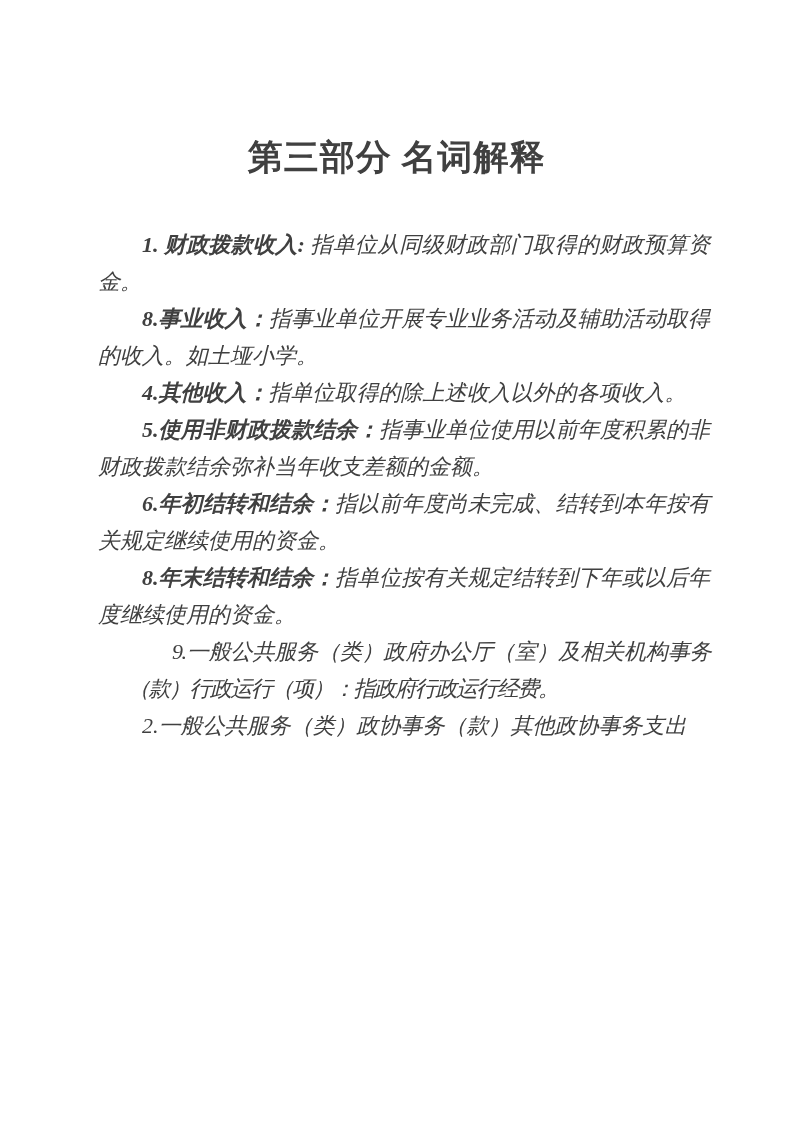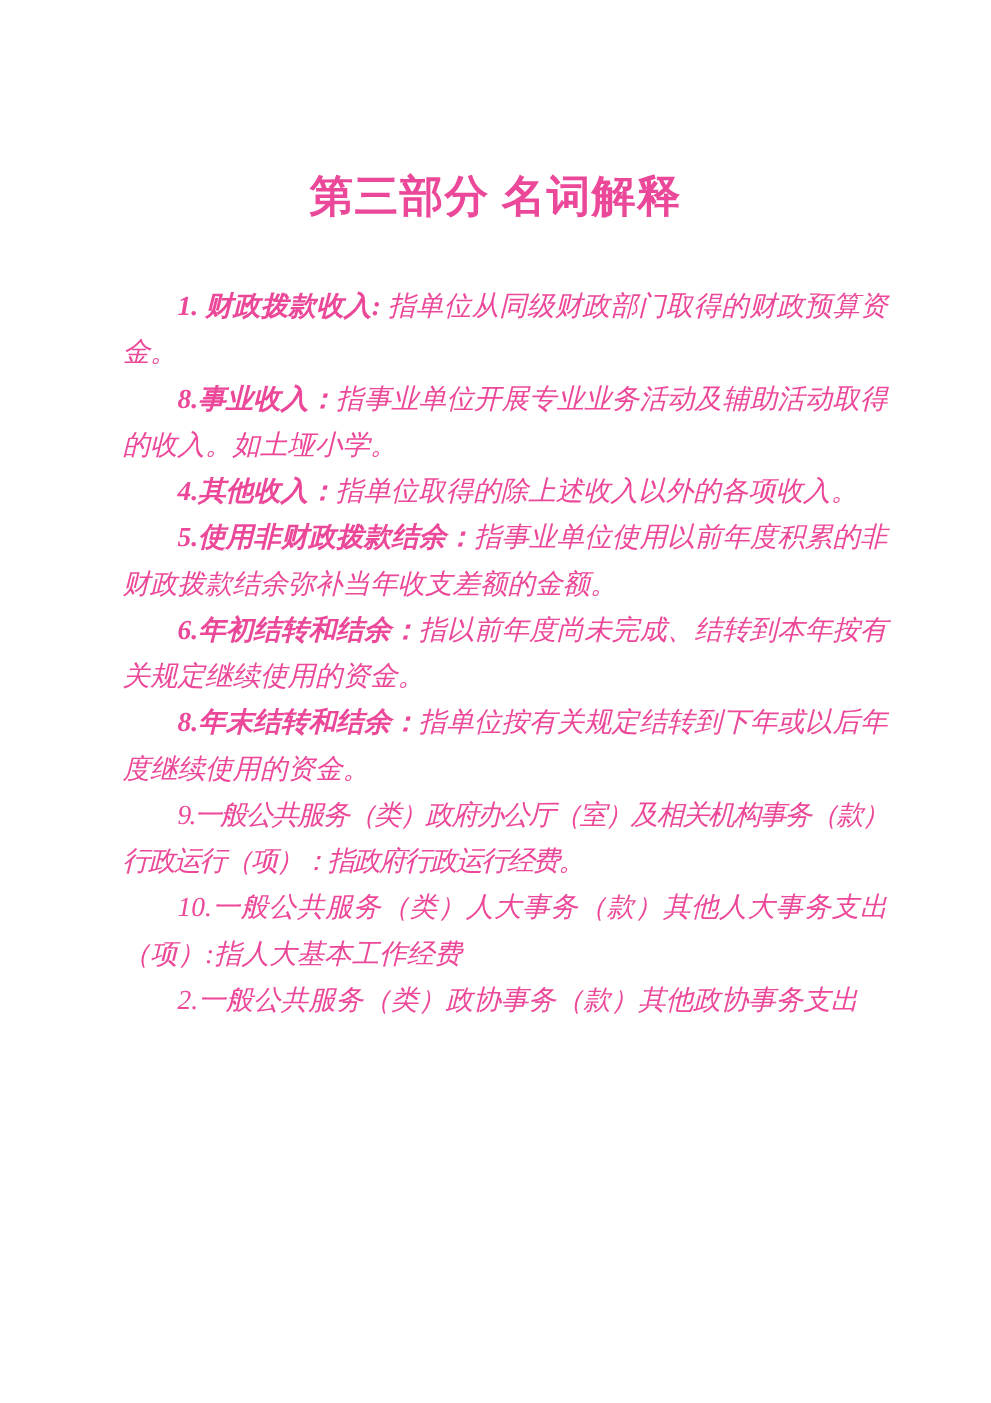--- a/index.html
+++ b/index.html
@@ -7,21 +7,21 @@
     padding: 0;
     background: #ffffff;
   }
   .page {
     position: relative;
     width: 793px;
     height: 1122px;
     background: #ffffff;
     overflow: hidden;
     font-family: "Liberation Serif", "DejaVu Serif", serif;
-    color: #ec4899;
+    color: #404040;
   }
   .title {
     margin: 0;
     padding-top: 136px;
     line-height: 44px;
     text-align: center;
     font-size: 35px;
     font-weight: 700;
     letter-spacing: 1px;
   }
@@ -36,20 +36,21 @@
     margin: 0;
     padding: 0;
     text-indent: 2em;
     font-style: italic;
   }
   .term {
     font-weight: 700;
   }
   .tight {
     letter-spacing: -1.5px;
+    margin-left: 30px;
   }
 </style>
 </head>
 <body>
 
 <div class="page">
 
   <h1 class="title">第三部分 名词解释</h1>
 
   <div class="body">
@@ -63,19 +64,18 @@
 
     <p class="para"><span class="term">5.使用非财政拨款结余：</span><span>指事业单位使用以前年度积累的非财政拨款结余弥补当年收支差额的金额。</span></p>
 
     <p class="para"><span class="term">6.年初结转和结余：</span><span>指以前年度尚未完成、结转到本年按有关规定继续使用的资金。</span></p>
 
 
     <p class="para"><span class="term">8.年末结转和结余：</span><span>指单位按有关规定结转到下年或以后年度继续使用的资金。</span></p>
 
     <p class="para tight"><span class="term"></span><span>9.一般公共服务（类）政府办公厅（室）及相关机构事务（款）行政运行（项）：指政府行政运行经费。</span></p>
 
-    <p class="para"><span class="term"></span><span>10.一般公共服务（类）人大事务（款）其他人大事务支出（项）:指人大基本工作经费</span></p>
 
     <p class="para"><span class="term"></span><span>2.一般公共服务（类）政协事务（款）其他政协事务支出</span></p>
 
   </div>
 
 </div>
 
 </body></html>

